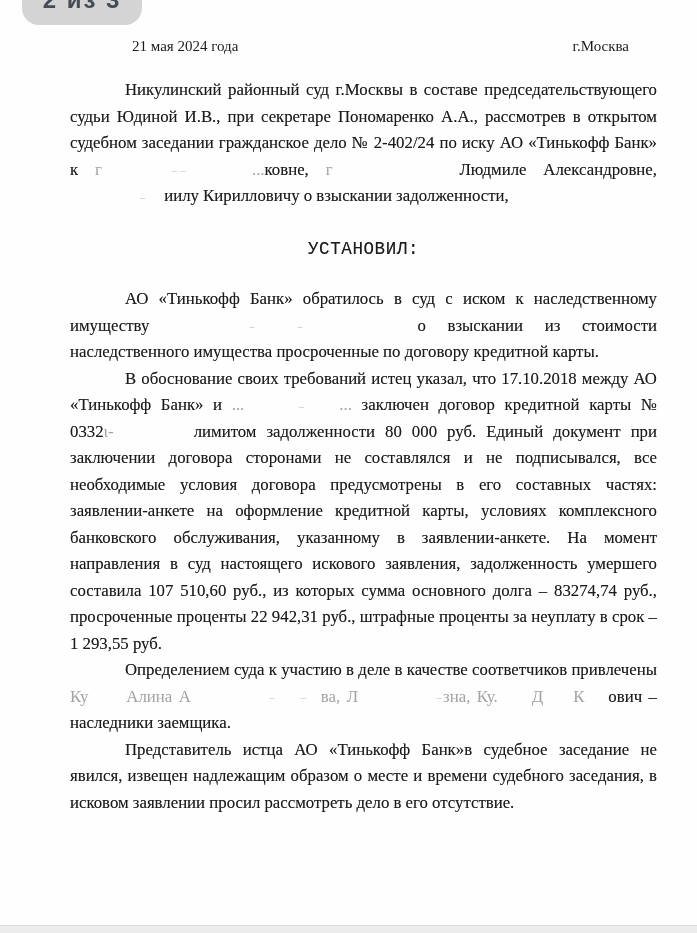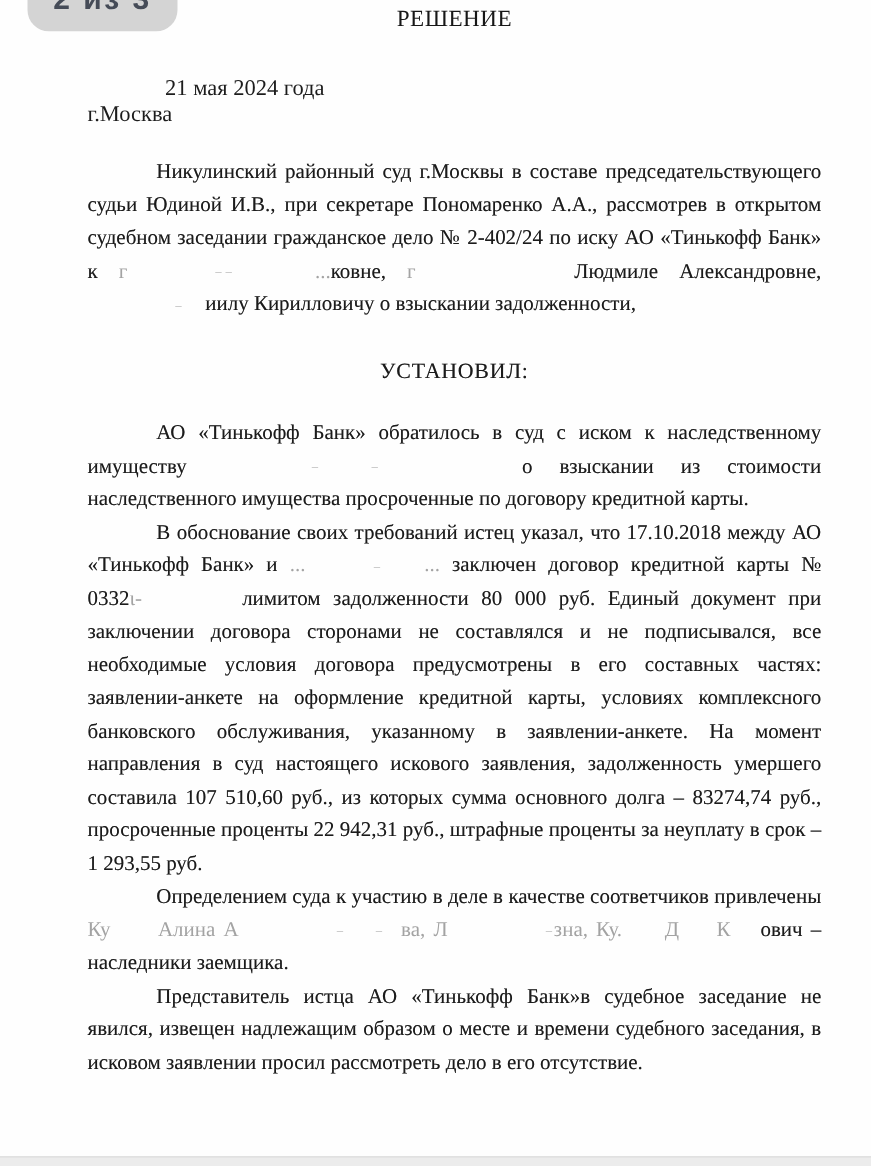--- a/index.html
+++ b/index.html
@@ -47,40 +47,40 @@
     font-size:18.5px;
     line-height:19px;
     letter-spacing:0.4px;
     margin-top:3px;
     color:#171717;
   }
   .dateline{
     display:flex;
     justify-content:space-between;
     margin-top:34px;
-    font-size:18px;
-    flex-direction:column;
+    font-size:15px;
   }
   .dateline .d{margin-left:62px;}
   .dateline .c{margin-right:28px;}
   .bodytext{
     margin-top:22px;
     font-size:16.8px;
     line-height:26.5px;
     text-align:justify;
     color:#1b1b1b;
     text-shadow:0 0 0.4px rgba(20,20,20,0.45);
   }
   .para{margin:0;text-indent:55px;}
   .ust{
     text-align:center;
     text-indent:0;
     font-size:17.5px;
     letter-spacing:0.6px;
     margin:26px 0 24px 0;
+    font-family:Liberation Mono, monospace;
   }
   .gap{
     display:inline-block;
     height:0.8em;
     vertical-align:baseline;
     color:#b3b3b3;
     text-shadow:none;
     font-size:13px;
     letter-spacing:4px;
     overflow:hidden;
@@ -100,21 +100,20 @@
 </style>
 </head>
 <body>
 
 <div class="page">
 
   <div class="doc">
 
 
     <div class="title">
-      <div>РЕШЕНИЕ</div>
     </div>
 
     <div class="dateline">
       <span class="d">21 мая   2024 года</span>
       <span class="c">г.Москва</span>
     </div>
 
     <div class="bodytext">
       <div id="intro-paras">
           <p class="para"><span>Никулинский районный суд г.Москвы в составе председательствующего судьи Юдиной И.В., при секретаре Пономаренко А.А., рассмотрев в открытом судебном заседании гражданское дело № 2-402/24 по иску АО «Тинькофф Банк» к </span><span class="faint">г</span><span class="gap" style="width: 150px;">· ‾‾ ·</span><span class="faint">...</span><span>ковне, </span><span class="faint">г</span><span class="gap" style="width: 110px;">·</span><span> Людмиле Александровне, </span><span class="gap" style="width: 90px;">· ‾ ·</span><span> иилу Кирилловичу о взыскании задолженности,</span></p>

